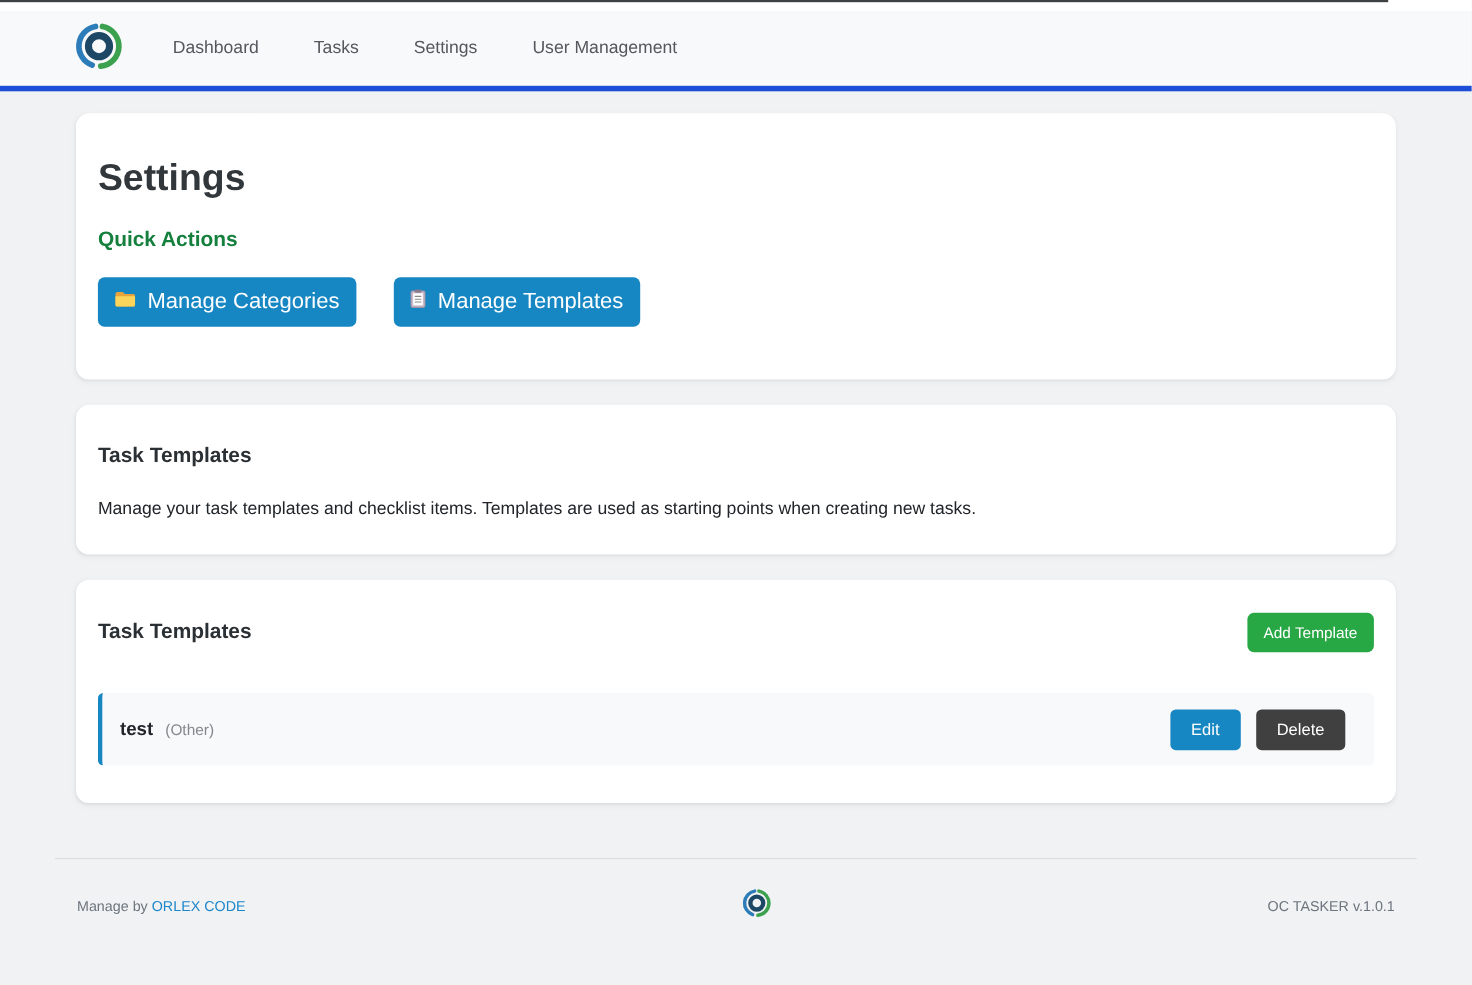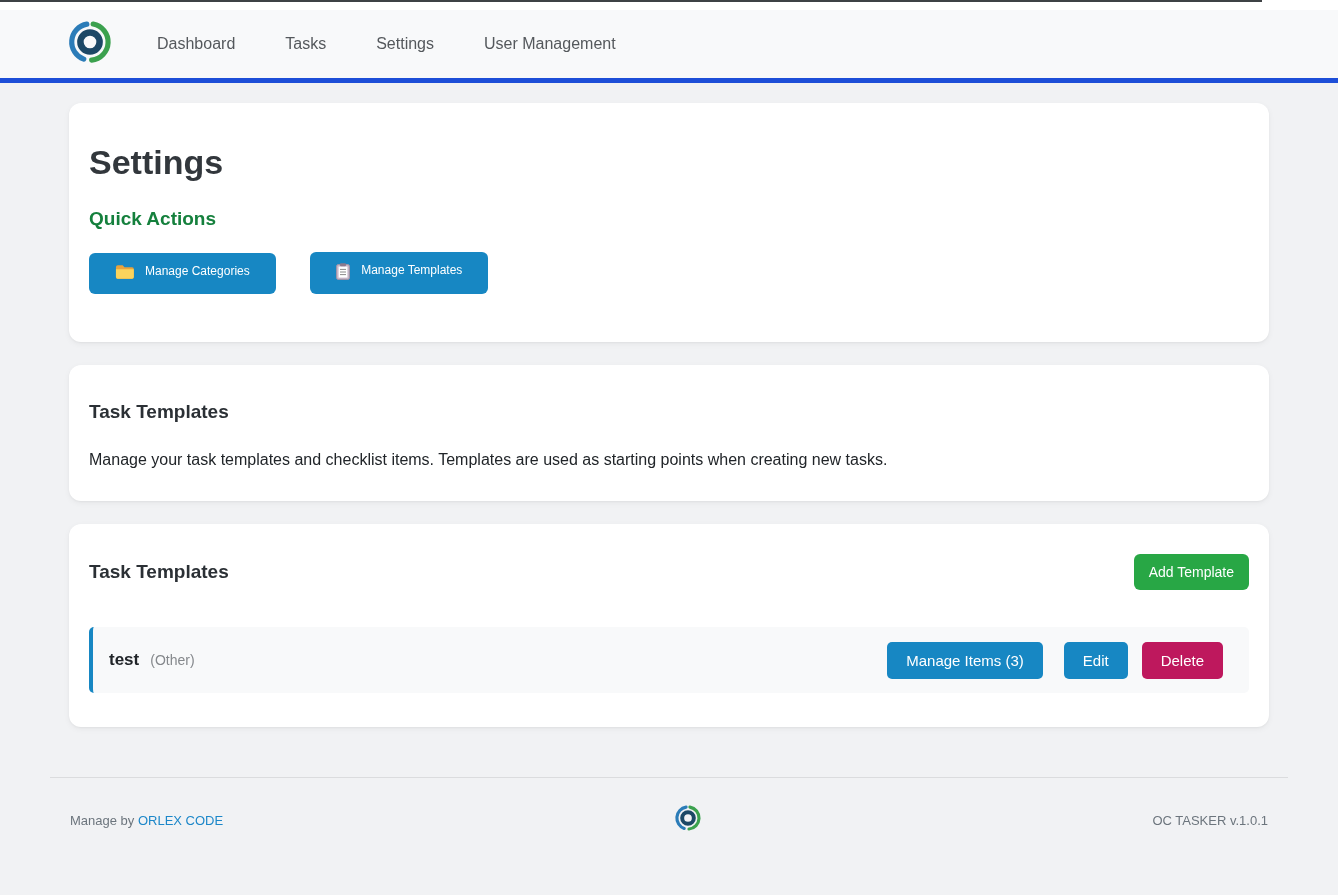--- a/index.html
+++ b/index.html
@@ -45,25 +45,25 @@
   .card-3 { padding: 30px 20px 34px 20px; }
 
   .page-title { font-size: 34px; font-weight: 700; color: #32373c; margin-bottom: 26px; }
   .page-desc { font-size: 16px; color: #212529; margin-bottom: 24px; }
   .section-sub { font-size: 19px; font-weight: 700; color: #15803d; margin-bottom: 22px; }
 
   .btn { border: none; border-radius: 6px; cursor: pointer; color: #fff;
          font-family: "Liberation Sans", "DejaVu Sans", sans-serif; }
   .btn-blue { background: #1787c3; }
   .btn-green { background: #28a745; }
-  .btn-red { background: #be185d; text-align: right; }
+  .btn-red { background: #404040; text-align: right; }
 
   .quick-btn {
-    display: inline-flex; align-items: flex-start; gap: 11px;
-    font-size: 12px; padding: 11px 26px; margin-right: 30px;
+    display: inline-flex; align-items: flex-end; gap: 11px;
+    font-size: 20px; padding: 11px 15px; margin-right: 30px;
   }
 
   .h4-title { font-size: 19px; font-weight: 700; color: #2b3035; }
   .card-2 .h4-title { margin-bottom: 28px; }
   .card-text { font-size: 16px; color: #212529; }
 
   .card-head { display: flex; align-items: center; justify-content: space-between; }
   .add-btn { font-size: 14px; padding: 10px 15px; }
 
   .template-row {
@@ -157,21 +157,20 @@
     <div class="card-head">
       <div class="h4-title">Task Templates</div>
       <button class="btn btn-green add-btn">Add Template</button>
     </div>
     <div class="template-row">
       <div class="template-name-wrap">
         <span class="template-name">test</span>
         <span class="template-category">(Other)</span>
       </div>
       <div class="row-actions">
-        <button class="btn btn-blue row-btn">Manage Items (3)</button>
         <button class="btn btn-blue row-btn">Edit</button>
         <button class="btn btn-red row-btn delete">Delete</button>
       </div>
     </div>
   </div>
 
 </div>
 
 <div class="footer">
   <div class="footer-left">

